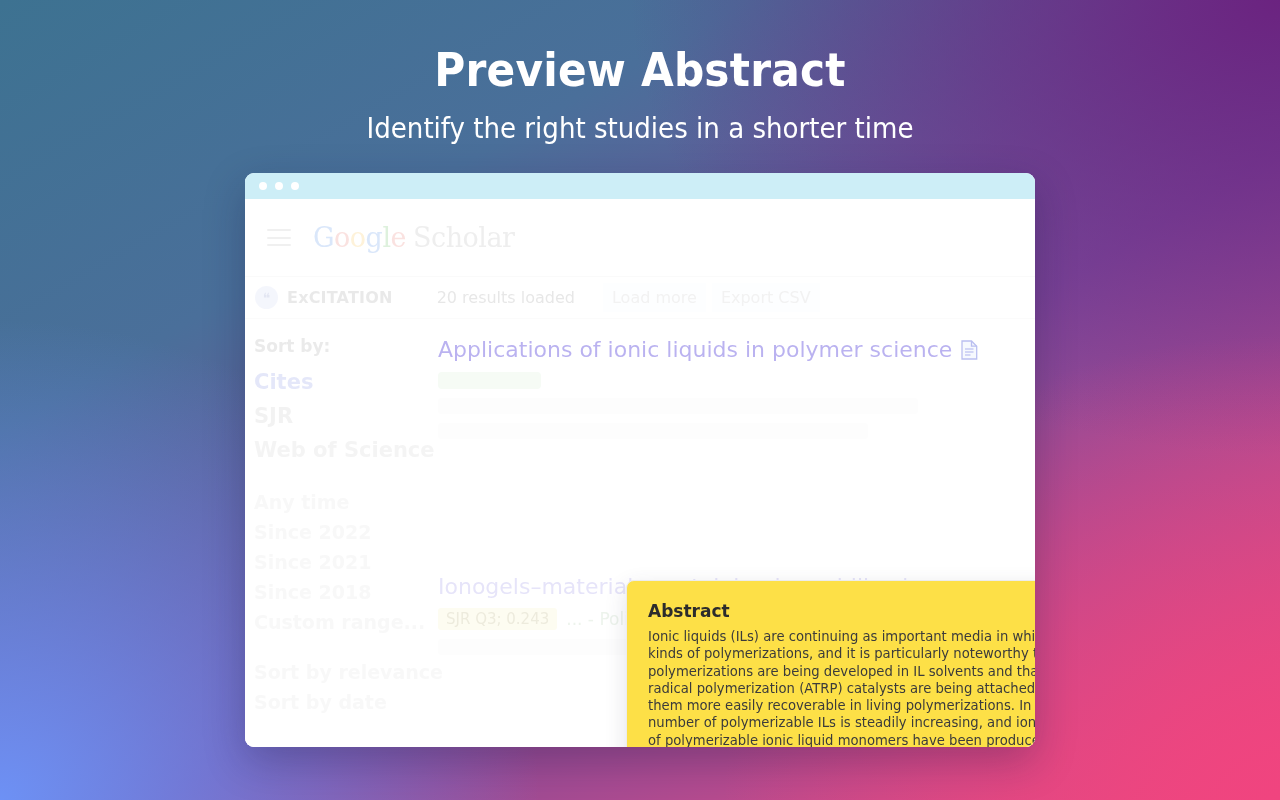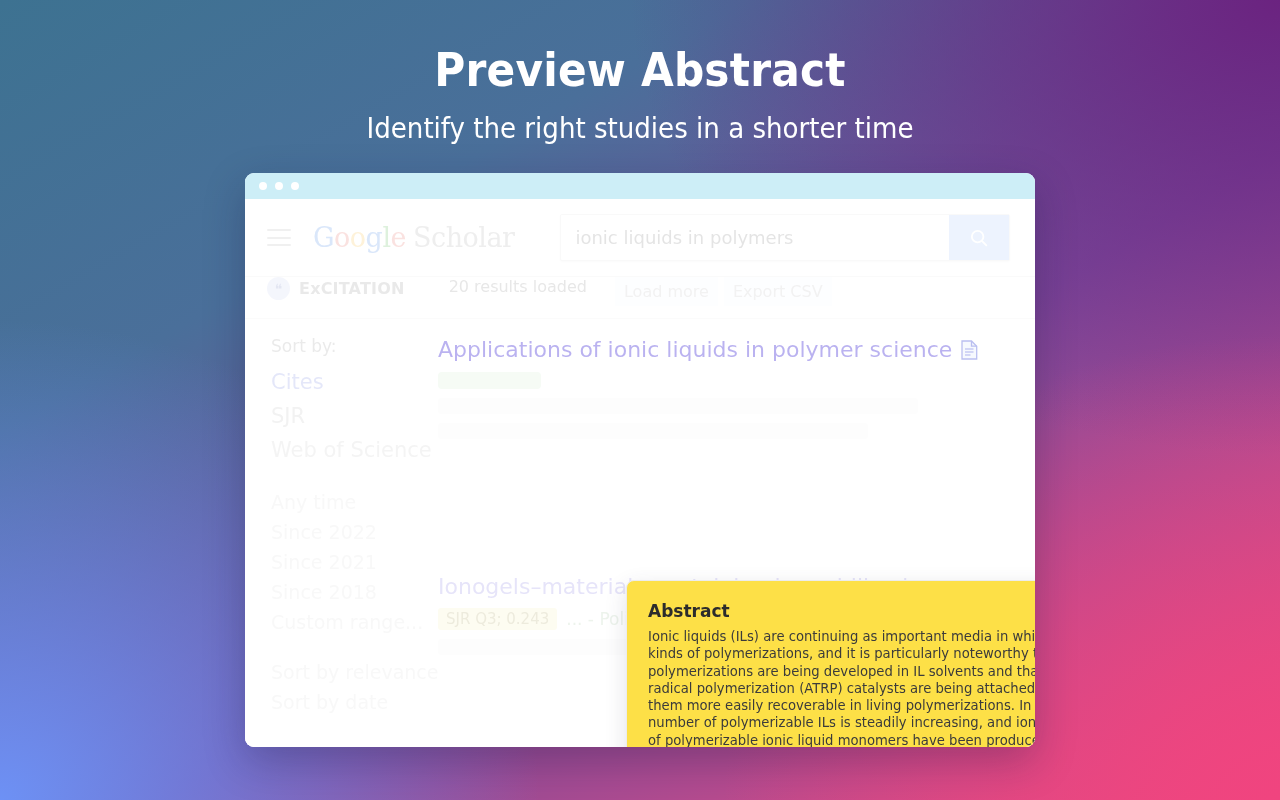--- a/index.html
+++ b/index.html
@@ -131,23 +131,23 @@
     background: #cfe0fb;
     border: none;
     display: flex; align-items: center; justify-content: center;
     cursor: pointer;
   }
   .searchbtn svg { display: block; }
 
   
   .extoolbar {
     display: flex;
-    align-items: flex-start;
+    align-items: center;
     height: 42px;
-    padding-left: 22px;
+    padding-left: 10px;
     gap: 0;
     border-bottom: 1px solid #f4f4f4;
   }
   .ex-logo {
     display: flex; align-items: center; gap: 9px;
     margin-right: 44px;
   }
   .ex-badge {
     width: 23px; height: 23px; border-radius: 50%;
     background: #e3e7f8;
@@ -178,22 +178,23 @@
     font-family: "DejaVu Sans", "Liberation Sans", sans-serif;
   }
 
   
   .content {
     display: flex;
     padding-top: 17px;
   }
   .sidebar {
     width: 193px;
-    padding-left: 26px;
+    padding-left: 9px;
     flex: none;
+    font-weight: bold;
   }
   .side-label {
     font-size: 17px;
     color: #c9c9c9;
     margin-bottom: 9px;
   }
   .side-item {
     font-size: 21px;
     color: #e2e2e2;
     line-height: 1.62;
@@ -295,29 +296,20 @@
   <div class="page">
 
     <div class="scholar-bar">
       <div class="hamburger">
         <i></i>
           <i></i>
           <i></i>
       </div>
       <div class="logo">
         <span class="g1">G</span><span class="o1">o</span><span class="o2">o</span><span class="g2">g</span><span class="l1">l</span><span class="e1">e</span><span class="scholar">Scholar</span>
-      </div>
-      <div class="searchwrap">
-        <input class="searchinput" type="text" value="ionic liquids in polymers" style="">
-        <button class="searchbtn">
-          <svg width="22" height="22" viewBox="0 0 24 24">
-            <circle cx="10.5" cy="10.5" r="6.3" fill="none" stroke="#ffffff" stroke-width="2"></circle>
-            <line x1="15.2" y1="15.2" x2="20" y2="20" stroke="#ffffff" stroke-width="2" stroke-linecap="round"></line>
-          </svg>
-        </button>
       </div>
     </div>
 
     <div class="extoolbar">
       <div class="ex-logo">
         <span class="ex-badge">❝</span>
         <span class="ex-name">ExCITATION</span>
       </div>
       <span class="tool-text">20 results loaded</span>
       <button class="tool-btn">Load more</button>

